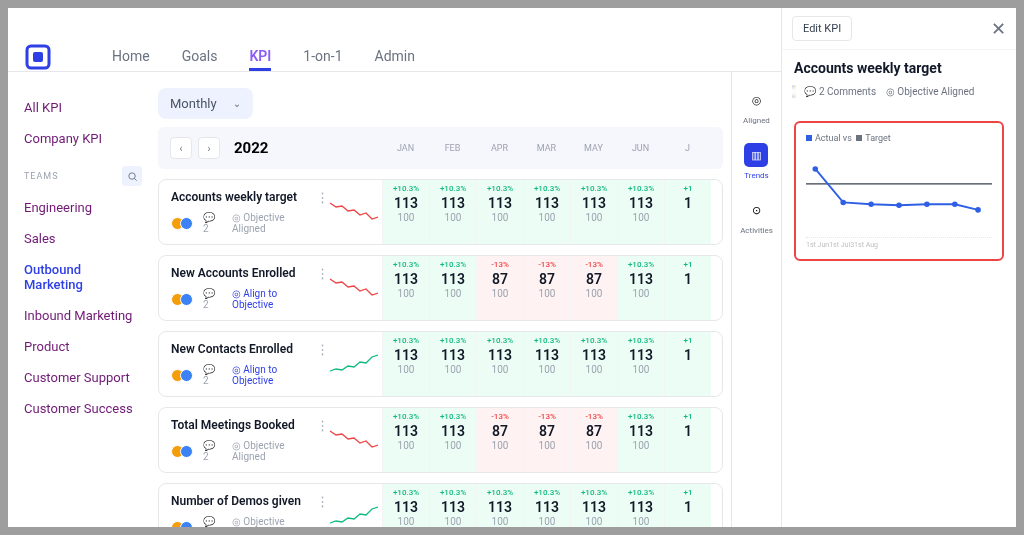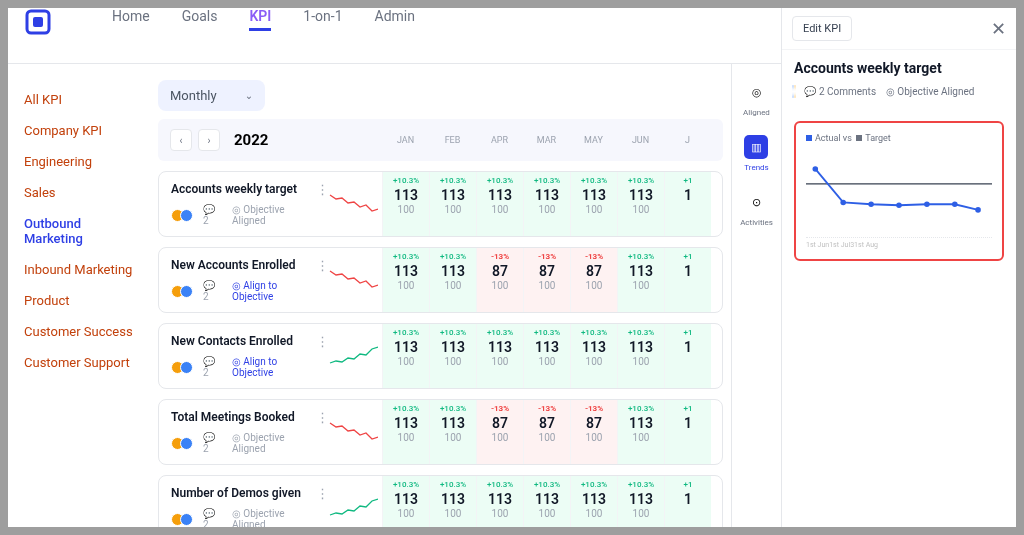--- a/index.html
+++ b/index.html
@@ -1,32 +1,32 @@
 <!DOCTYPE html>
 <html><head>
 <meta charset="utf-8">
 <style>
 * { margin: 0; padding: 0; box-sizing: border-box; font-family: -apple-system, BlinkMacSystemFont, "Segoe UI", Roboto, sans-serif; }
 body { background: #9e9e9e; padding: 8px; width: 1024px; height: 535px; overflow: hidden; }
 .app { background: #fff; height: 519px; display: flex; overflow: hidden; }
 .main-area { flex: 1; display: flex; flex-direction: column; overflow: hidden; }
-.topbar { display: flex; align-items: flex-start; padding: 0 16px; height: 56px; border-bottom: 1px solid #e5e7eb; }
+.topbar { display: flex; align-items: flex-end; padding: 0 16px; height: 64px; border-bottom: 1px solid #e5e7eb; }
 .logo { width: 28px; height: 28px; margin-right: 60px; }
 .nav { display: flex; gap: 32px; }
 .nav-item { font-size: 14px; color: #6b7280; cursor: pointer; padding-bottom: 4px; }
 .nav-item.active { color: #8b5cf6; font-weight: 600; border-bottom: 3px solid #2e3fe5; }
 .body { display: flex; flex: 1; overflow: hidden; }
 .sidebar { width: 150px; padding: 20px 16px; font-size: 13px; }
-.sidebar-link { padding: 8px 0; cursor: pointer; color: #c2410c; }
+.sidebar-link { padding: 8px 0; cursor: pointer; color: #701a75; }
 .sidebar-link.active { color: #2e3fe5; font-weight: 500; }
 .sidebar-hdr { display: flex; align-items: center; justify-content: space-between; font-size: 9px; color: #9ca3af; letter-spacing: 1px; margin: 12px 0 6px; }
 .sidebar-hdr .srch { background: #eef2ff; width: 20px; height: 20px; display: flex; align-items: center; justify-content: center; border-radius: 4px; }
 .content { flex: 1; padding: 16px 8px 16px 0; overflow: hidden; }
 .period-row { display: flex; align-items: center; gap: 8px; margin-bottom: 8px; }
-.period { background: #eef2ff; border-radius: 8px; padding: 8px 12px; font-size: 13px; display: flex; align-items: center; gap: 28px; color: #4b5563; }
+.period { background: #eef2ff; border-radius: 8px; padding: 8px 12px; font-size: 13px; display: flex; align-items: center; gap: 16px; color: #4b5563; }
 .year-bar { background: #f6f7fd; border-radius: 6px; display: flex; align-items: center; padding: 10px 12px; margin-bottom: 10px; overflow: hidden; }
 .yb-nav { width: 22px; height: 22px; background: #fff; border: 1px solid #e5e7eb; border-radius: 4px; display: flex; align-items: center; justify-content: center; font-size: 10px; color: #6b7280; margin-right: 6px; cursor: pointer; }
 .yb-year { font-weight: 700; font-size: 15px; color: #000000; margin-left: 8px; }
 .yb-months { display: flex; margin-left: auto; gap: 0; }
 .yb-month { width: 47px; text-align: center; font-size: 9px; color: #9ca3af; }
 .kpi-card { border: 1px solid #e5e7eb; border-radius: 8px; display: flex; margin-bottom: 10px; overflow: hidden; position: relative; }
 .kpi-left { width: 165px; padding: 10px 10px 10px 12px; }
 .kpi-title { font-size: 12px; font-weight: 600; color: #111827; margin-bottom: 8px; }
 .kpi-meta { display: flex; align-items: center; gap: 10px; font-size: 10px; color: #9ca3af; }
 .kpi-meta .ava { display: flex; }
@@ -36,21 +36,21 @@
 .kpi-meta .obj { color: #9ca3af; }
 .kpi-meta .obj.link { color: #2e3fe5; }
 .kpi-more { position: absolute; left: 157px; top: 10px; color: #9ca3af; font-size: 13px; cursor: pointer; }
 .kpi-spark { width: 58px; display: flex; align-items: center; padding: 0 4px; }
 .kpi-months { display: flex; flex: 1; }
 .kpi-cell { width: 47px; text-align: center; padding: 4px 0; border-left: 1px solid #f3f4f6; }
 .kpi-cell.pos { background: #ecfdf5; }
 .kpi-cell.neg { background: #fef2f2; }
 .kpi-cell .pct { font-size: 8px; font-weight: 500; }
 .kpi-cell.pos .pct { color: #10b981; }
-.kpi-cell.neg .pct { color: #ef4444; font-weight: bold; }
+.kpi-cell.neg .pct { color: #ef4444; }
 .kpi-cell .val { font-size: 14px; font-weight: 600; color: #111827; margin-top: 2px; }
 .kpi-cell .tgt { font-size: 10px; color: #9ca3af; margin-top: 1px; }
 .rail { width: 50px; border-left: 1px solid #e5e7eb; display: flex; flex-direction: column; align-items: center; gap: 18px; padding-top: 16px; }
 .rail-item { display: flex; flex-direction: column; align-items: center; gap: 4px; cursor: pointer; }
 .rail-icon { width: 24px; height: 24px; border-radius: 5px; display: flex; align-items: center; justify-content: center; font-size: 11px; }
 .rail-icon.active { background: #2e3fe5; color: #fff; }
 .rail-label { font-size: 8px; color: #6b7280; }
 .rail-label.active { color: #2e3fe5; }
 .panel { width: 235px; border-left: 1px solid #e5e7eb; display: flex; flex-direction: column; }
 .panel-top { display: flex; align-items: center; justify-content: space-between; padding: 8px 10px; }
@@ -85,27 +85,36 @@
           <div class="nav-item">Goals</div>
           <div class="nav-item active">KPI</div>
           <div class="nav-item">1-on-1</div>
           <div class="nav-item">Admin</div>
         </div>
     </div>
     <div class="body">
       <div class="sidebar" id="sidebar">
           <div class="sidebar-link">All KPI</div>
           <div class="sidebar-link">Company KPI</div>
+          <div class="sidebar-hdr">
+            <span>TEAMS</span>
+            <span class="srch">
+              <svg width="11" height="11" viewBox="0 0 24 24" fill="none" stroke="#6b7280" stroke-width="2">
+                <circle cx="11" cy="11" r="7"></circle>
+                <line x1="21" y1="21" x2="16" y2="16"></line>
+              </svg>
+            </span>
+          </div>
           <div class="sidebar-link">Engineering</div>
           <div class="sidebar-link">Sales</div>
           <div class="sidebar-link active">Outbound Marketing</div>
           <div class="sidebar-link">Inbound Marketing</div>
           <div class="sidebar-link">Product</div>
+          <div class="sidebar-link">Customer Support</div>
           <div class="sidebar-link">Customer Success</div>
-          <div class="sidebar-link">Customer Support</div>
         </div>
       <div class="content">
         <div class="period-row">
           <div class="period">
             <span>Monthly</span>
             <span style="font-size:10px;color:#6b7280;">⌄</span>
           </div>
         </div>
         <div class="year-bar">
           <div class="yb-nav">‹</div>

